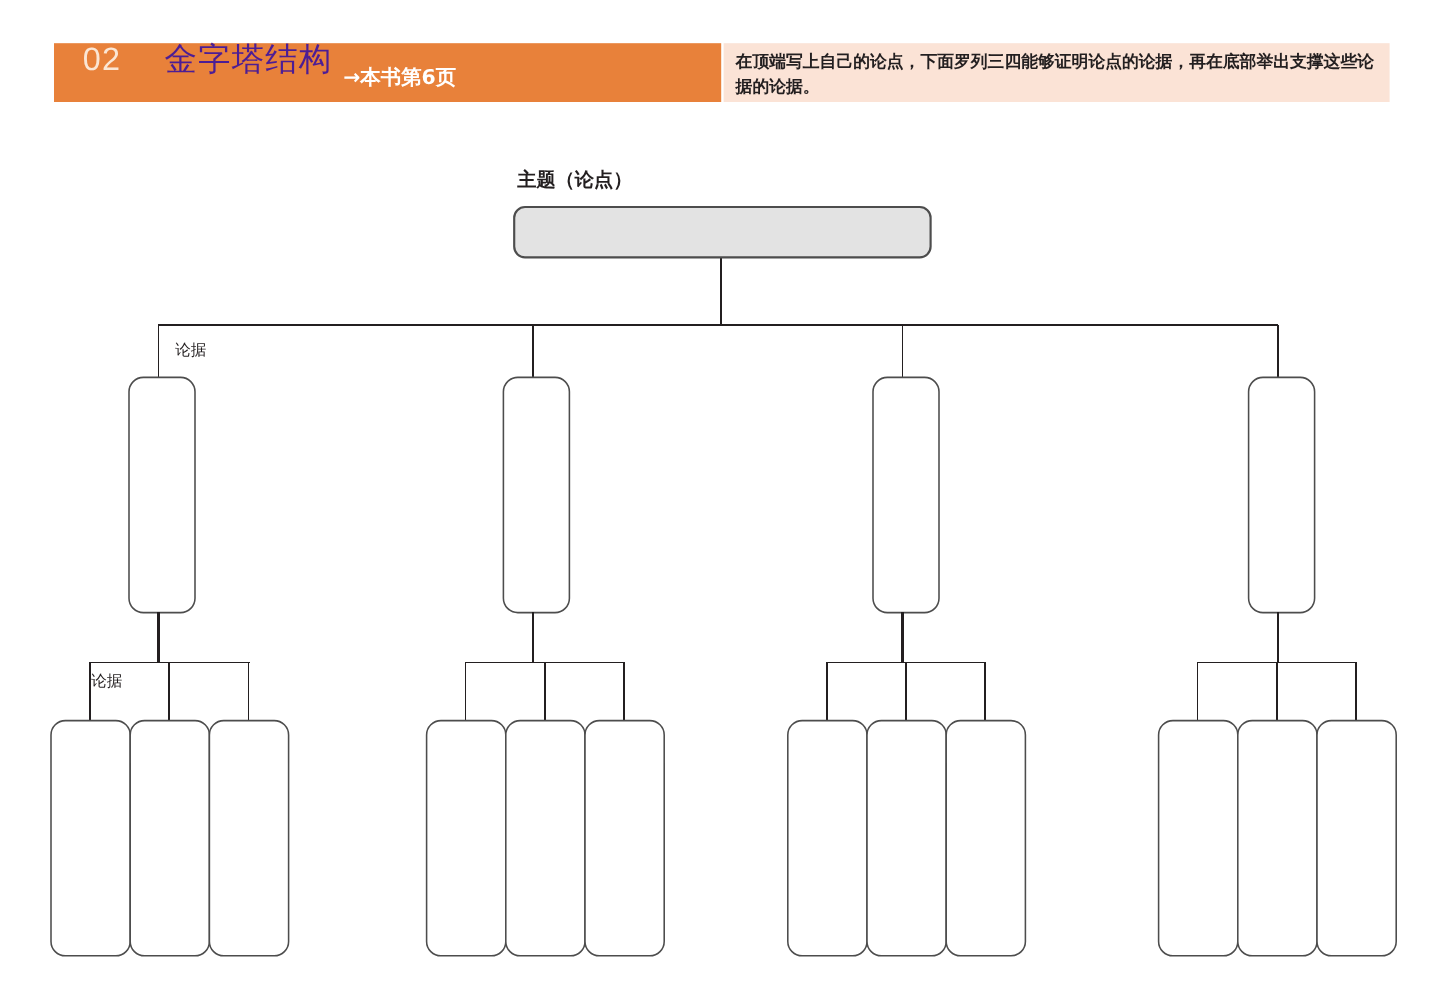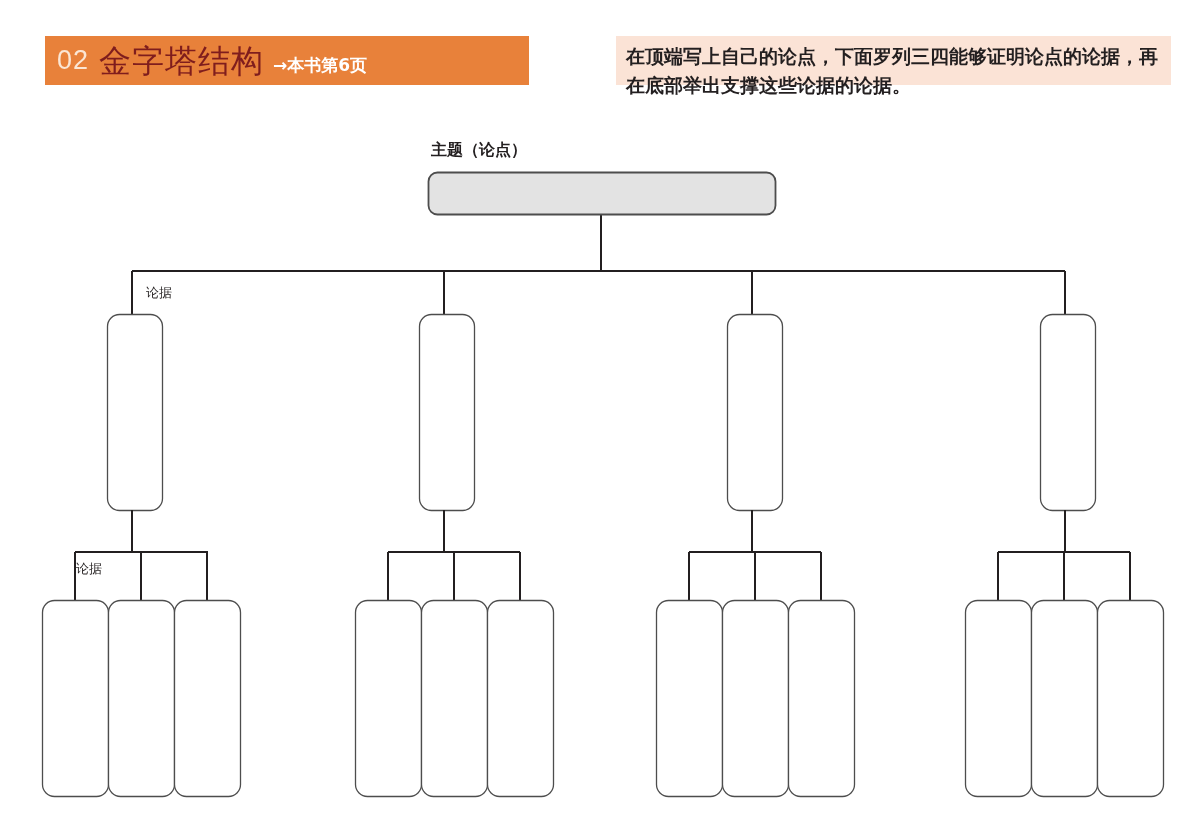--- a/index.html
+++ b/index.html
@@ -15,42 +15,42 @@
     overflow: hidden;
     font-family: "Liberation Sans", "DejaVu Sans", sans-serif;
     color: #1a1a1a;
   }
 
   
   #header-band {
     position: absolute;
     left: 45px;
     top: 36px;
-    width: 484px;
+    width: 556px;
     height: 49px;
     background: #e8813a;
     display: flex;
-    align-items: center;
+    align-items: flex-start;
     box-sizing: border-box;
-    padding-left: 12px;
+    padding-left: 24px;
   }
   #header-number {
     font-family: "Liberation Sans", "DejaVu Sans", sans-serif;
     font-size: 27px;
     font-weight: 300;
     color: #fbe6d4;
     letter-spacing: 1px;
     line-height: 1;
   }
   #header-title {
     font-family: "DejaVu Sans", "Liberation Sans", sans-serif;
-    font-size: 32px;
+    font-size: 27px;
     font-weight: 400;
-    color: #7f1d1d;
-    margin-left: 10px;
+    color: #4c1d95;
+    margin-left: 36px;
     line-height: 1;
     letter-spacing: 1px;
   }
   #header-ref {
     font-family: "DejaVu Sans", "Liberation Sans", sans-serif;
     font-size: 17px;
     font-weight: 700;
     color: #ffffff;
     margin-left: 9px;
     line-height: 1;
@@ -61,26 +61,25 @@
   #header-note {
     position: absolute;
     left: 603px;
     top: 36px;
     width: 555px;
     height: 49px;
     background: #fbe3d6;
     box-sizing: border-box;
     padding: 6px 10px 6px 10px;
     font-family: "DejaVu Serif", "Liberation Serif", serif;
-    font-size: 19px;
+    font-size: 14px;
     font-weight: 700;
     line-height: 1.5;
     color: #231f20;
     letter-spacing: 0px;
-    margin-left: 13px;
   }
 
   
   #diagram {
     position: absolute;
     left: 0;
     top: 0;
     width: 1200px;
     height: 831px;
   }

